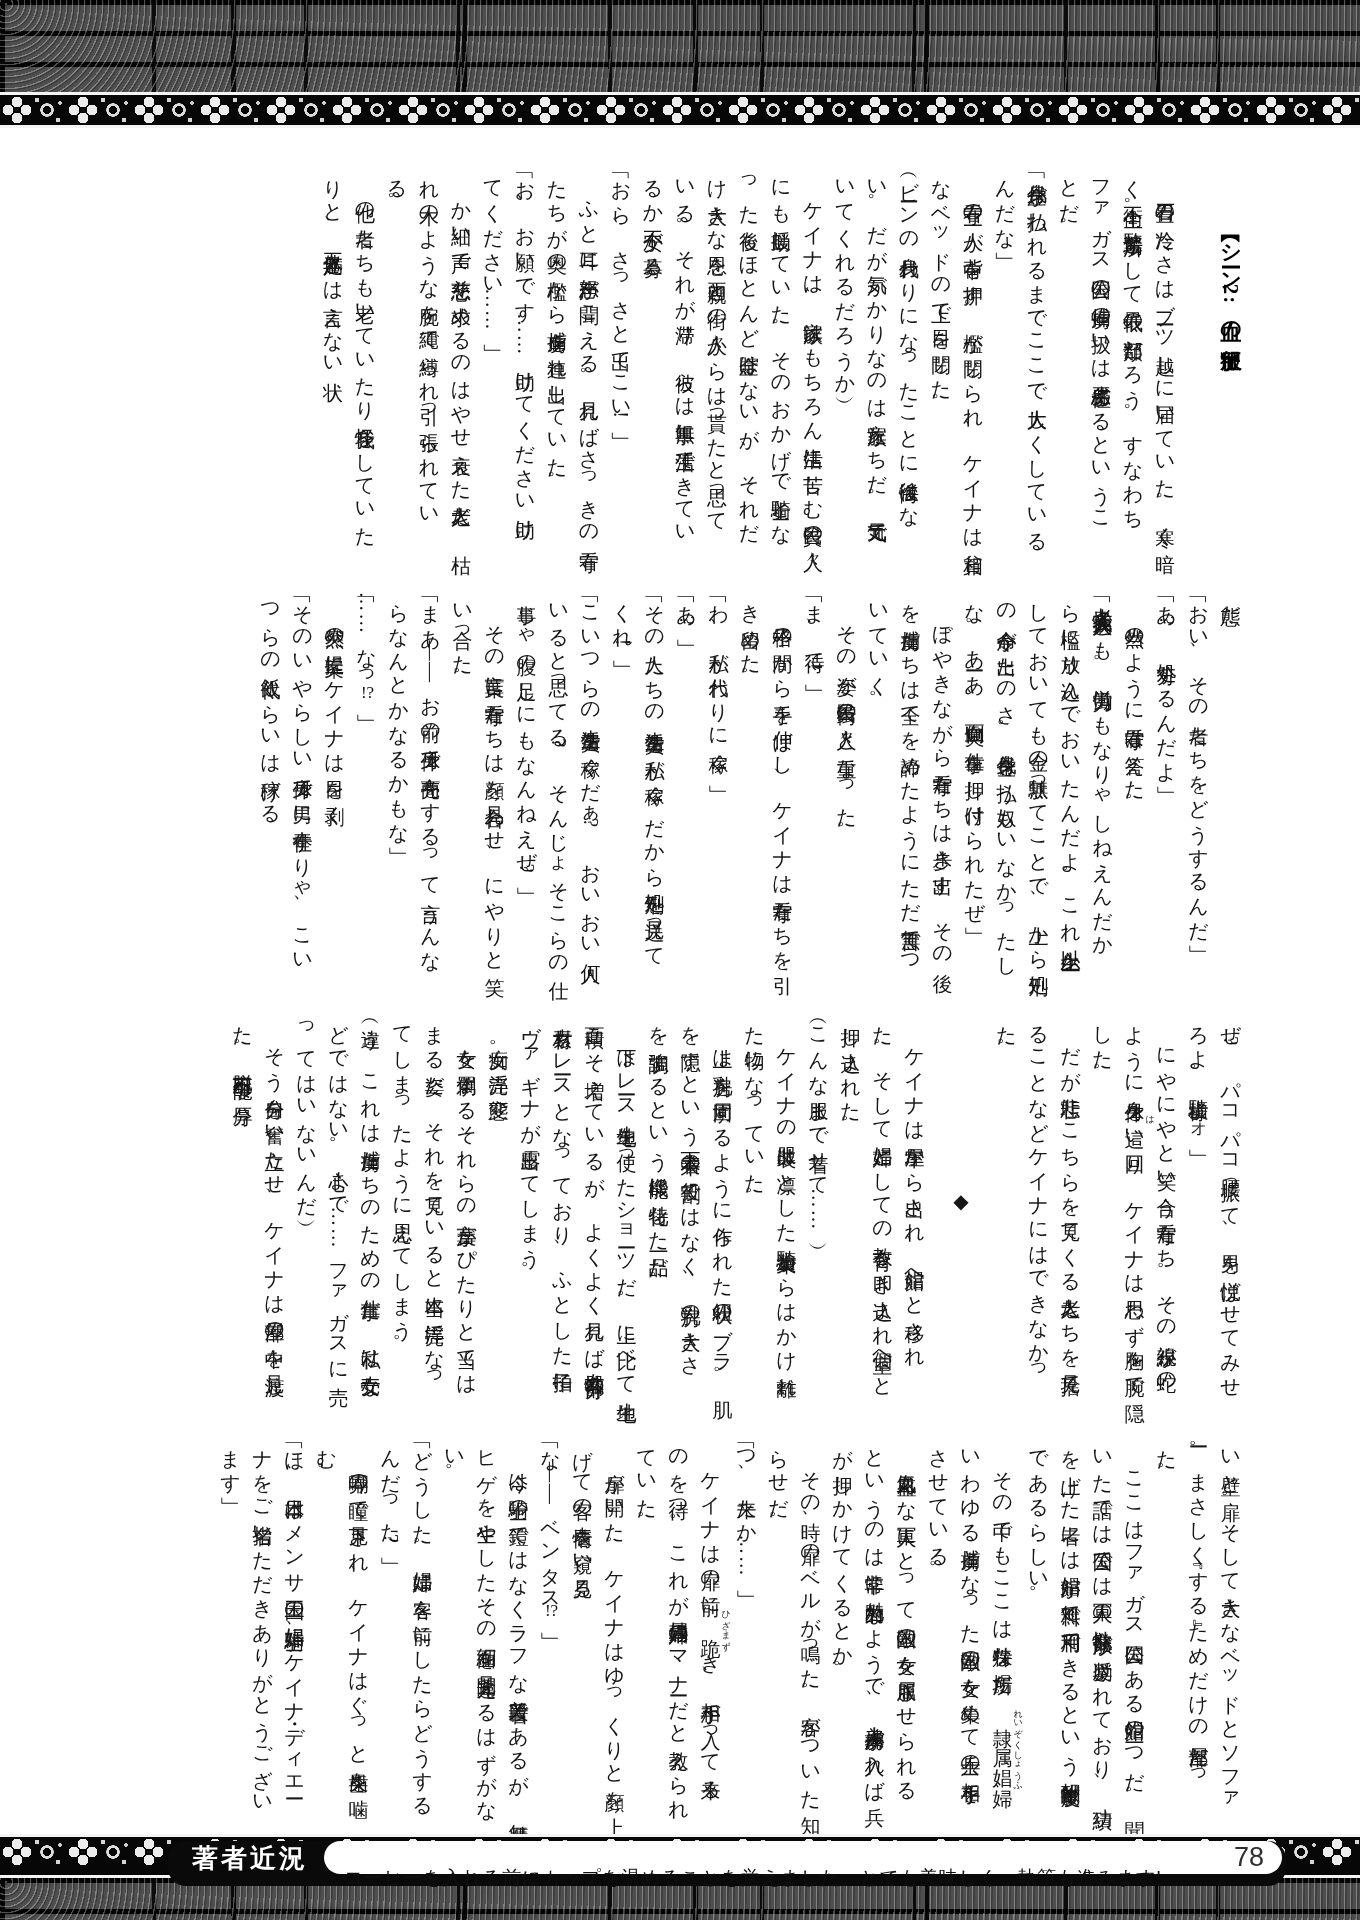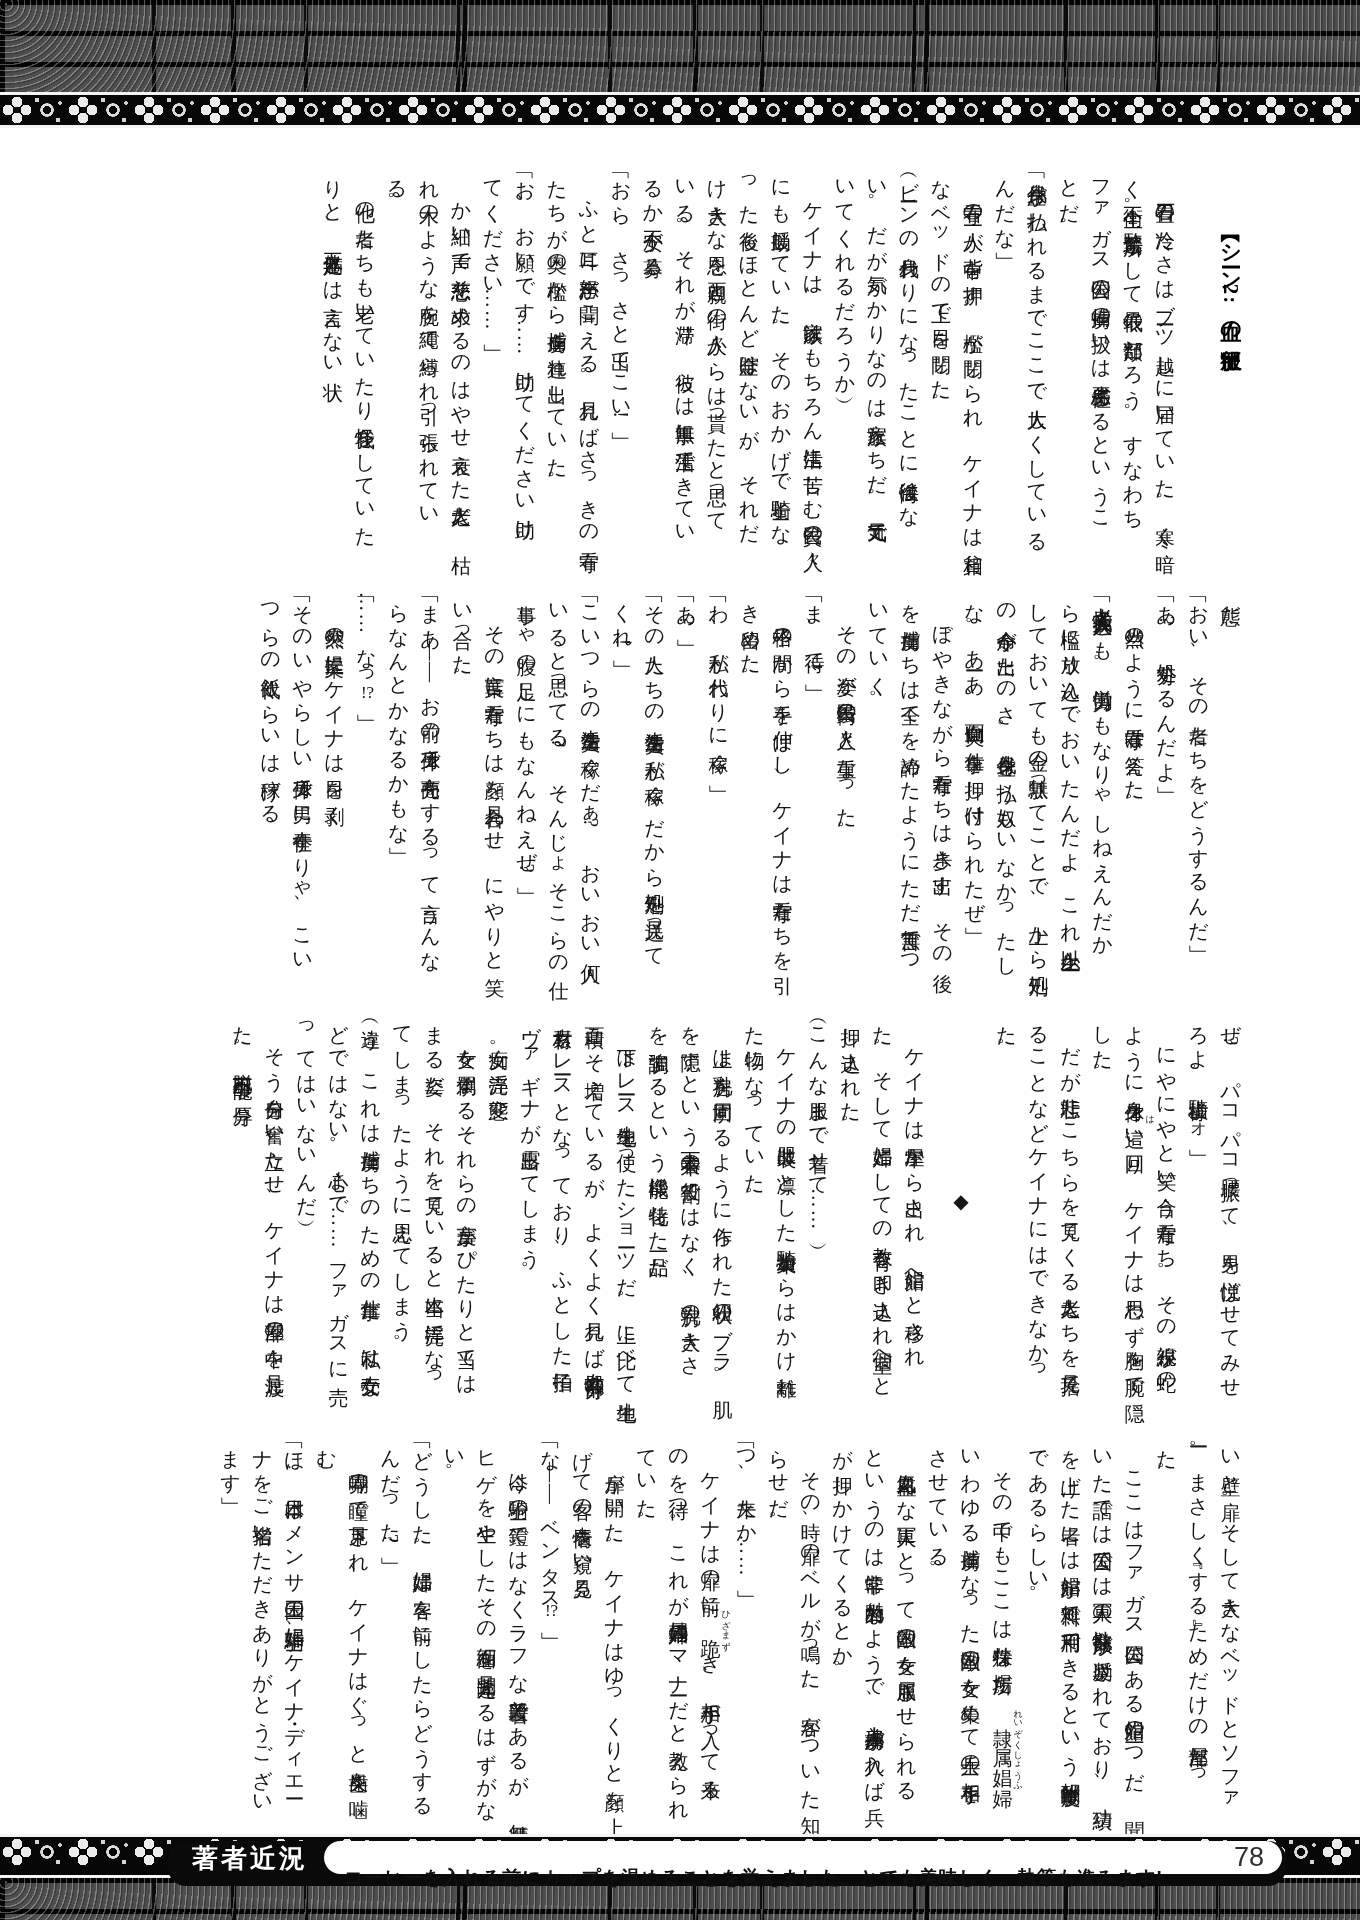--- a/index.html
+++ b/index.html
@@ -69,21 +69,21 @@
   .footer-label{
     color:#ffffff;font-weight:bold;font-size:26px;letter-spacing:3px;
     padding:0 16px 0 24px;white-space:nowrap;
   }
   .footer-pill{
     flex:1;height:33px;background:#ffffff;border-radius:17px;
     display:flex;align-items:center;justify-content:space-between;
     padding:0 10px 0 20px;margin-right:4px;min-width:0;
   }
   .footer-comment{
-    font-weight:bold;font-size:19px;color:#101010;white-space:nowrap;
+    font-weight:normal;font-size:19px;color:#101010;white-space:nowrap;
     overflow:hidden;letter-spacing:0.5px;margin-top:40px;
   }
   .page-number{
     font-size:27px;color:#2e2e2e;padding:0 8px 0 16px;white-space:nowrap;
     font-family:"Liberation Sans","DejaVu Sans",sans-serif;
   }
 </style>
 </head>
 <body>
 

